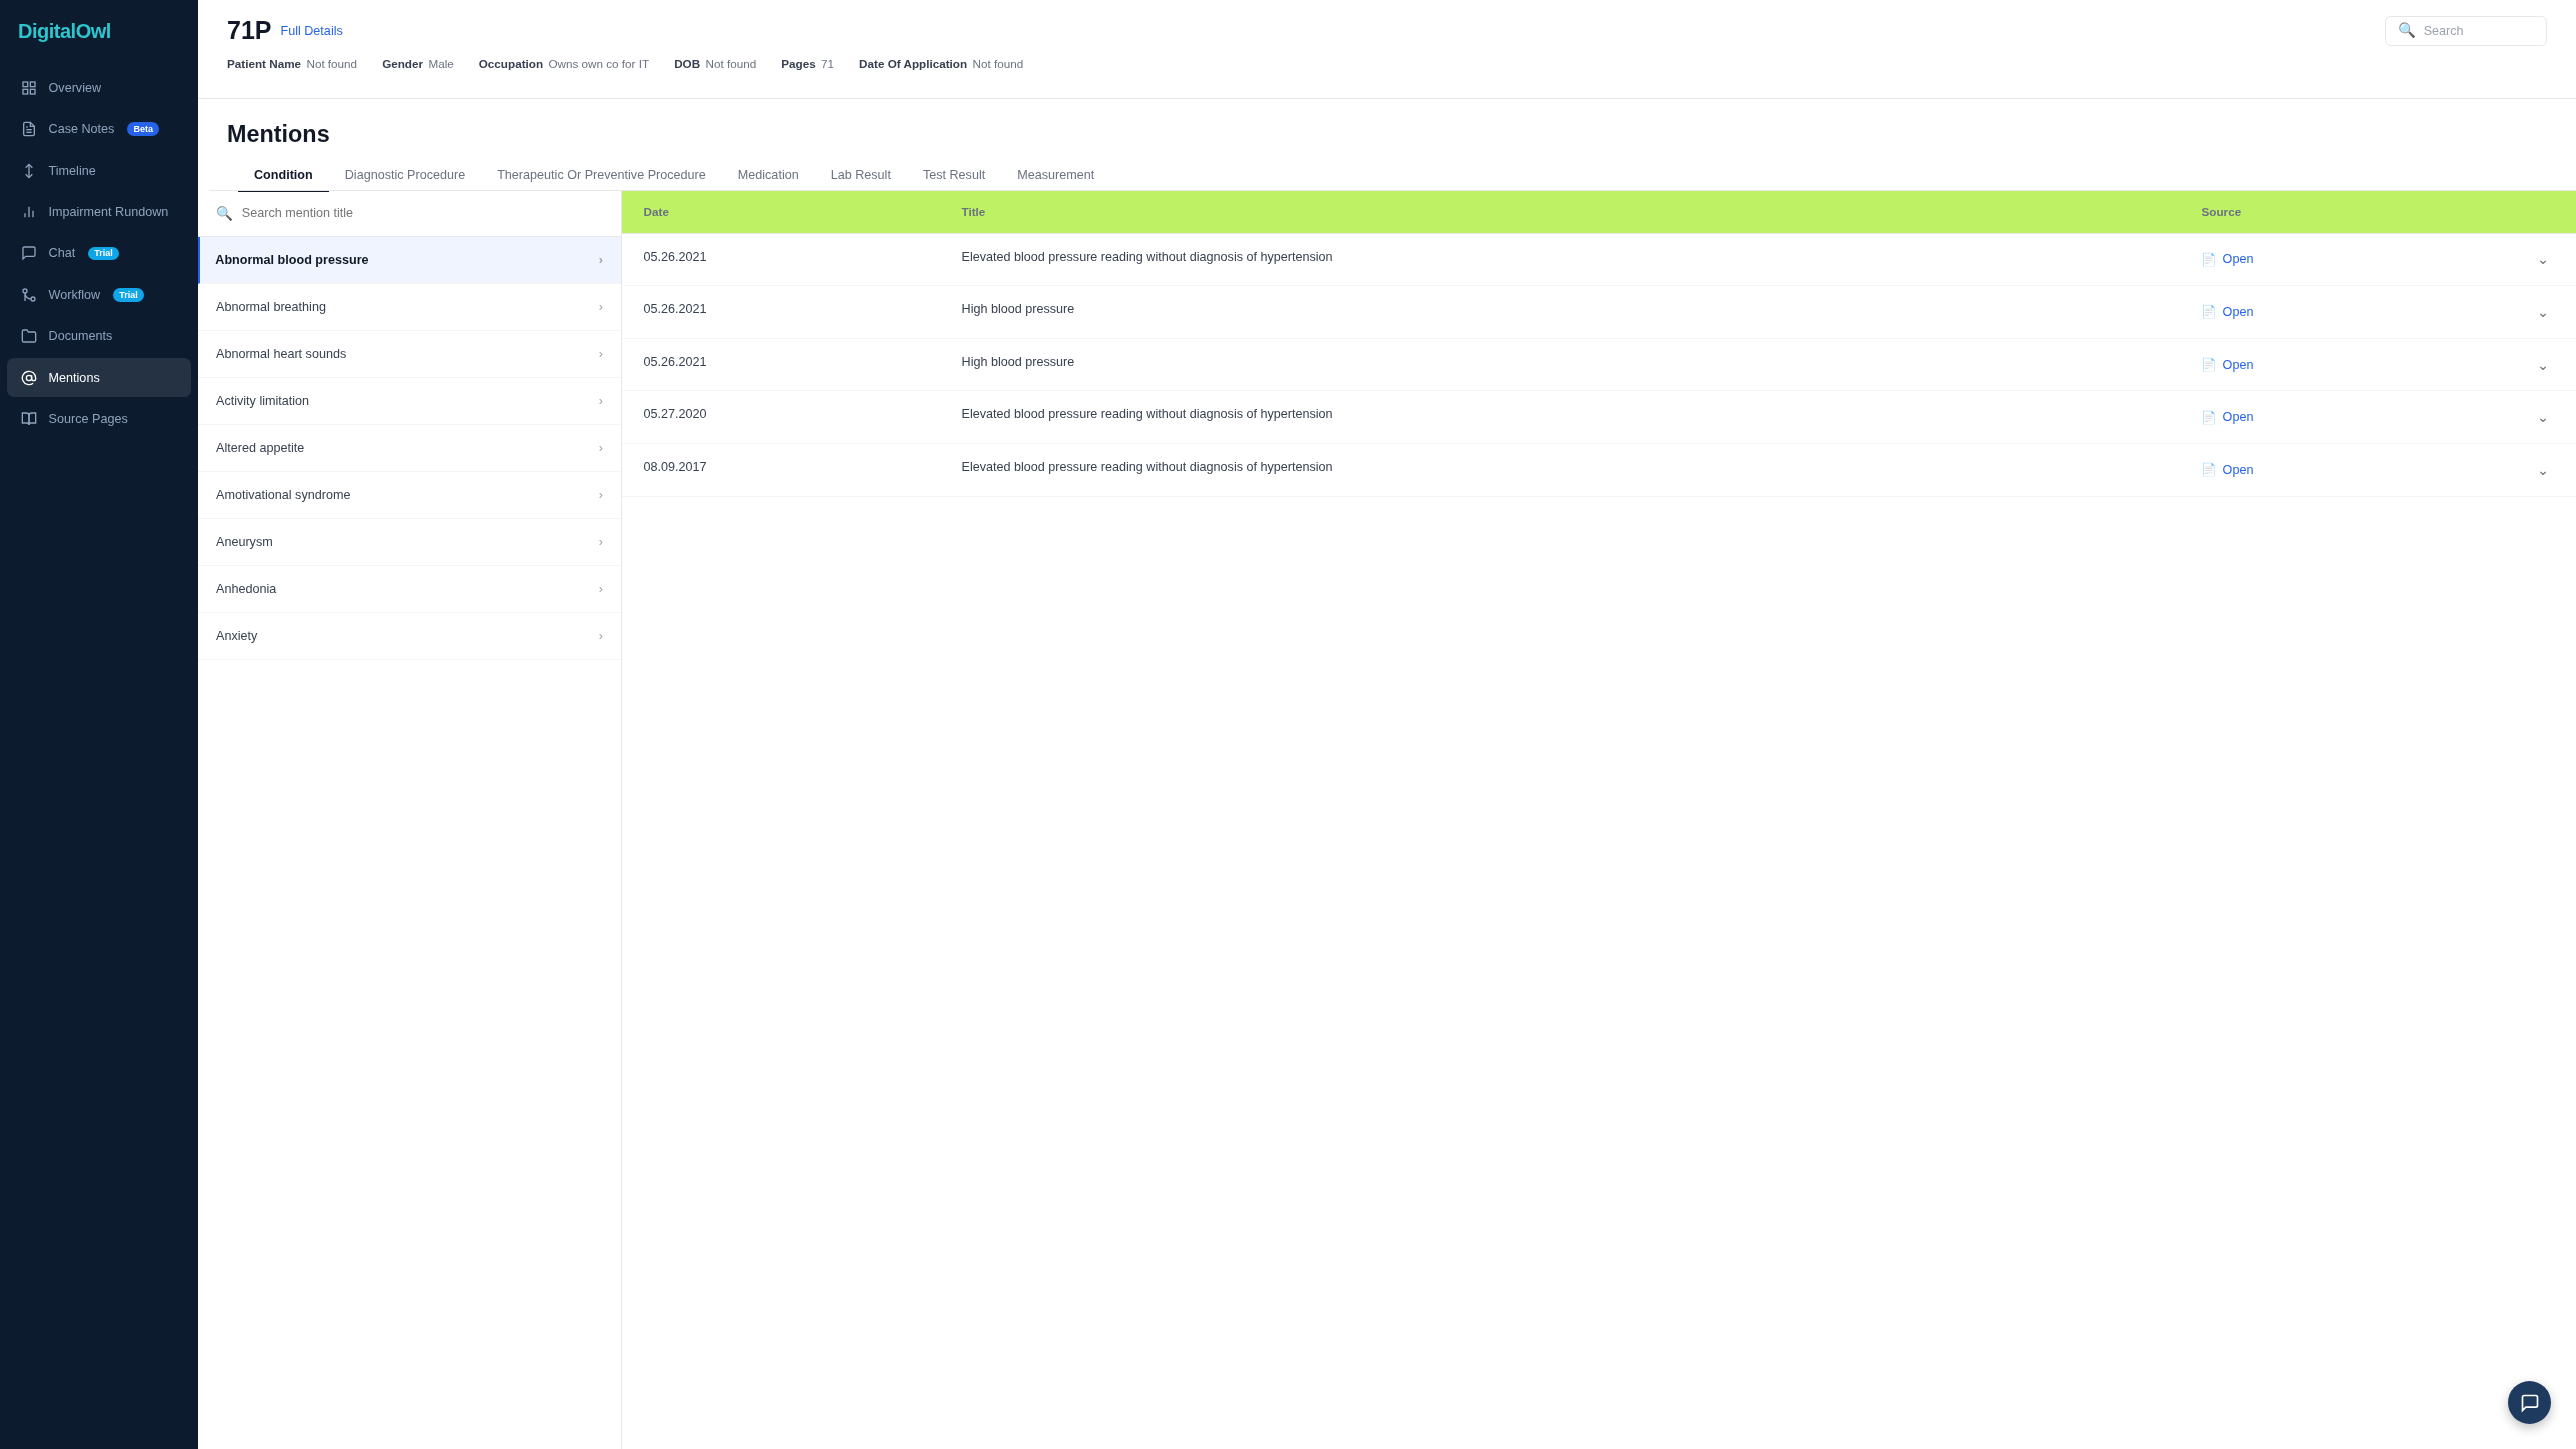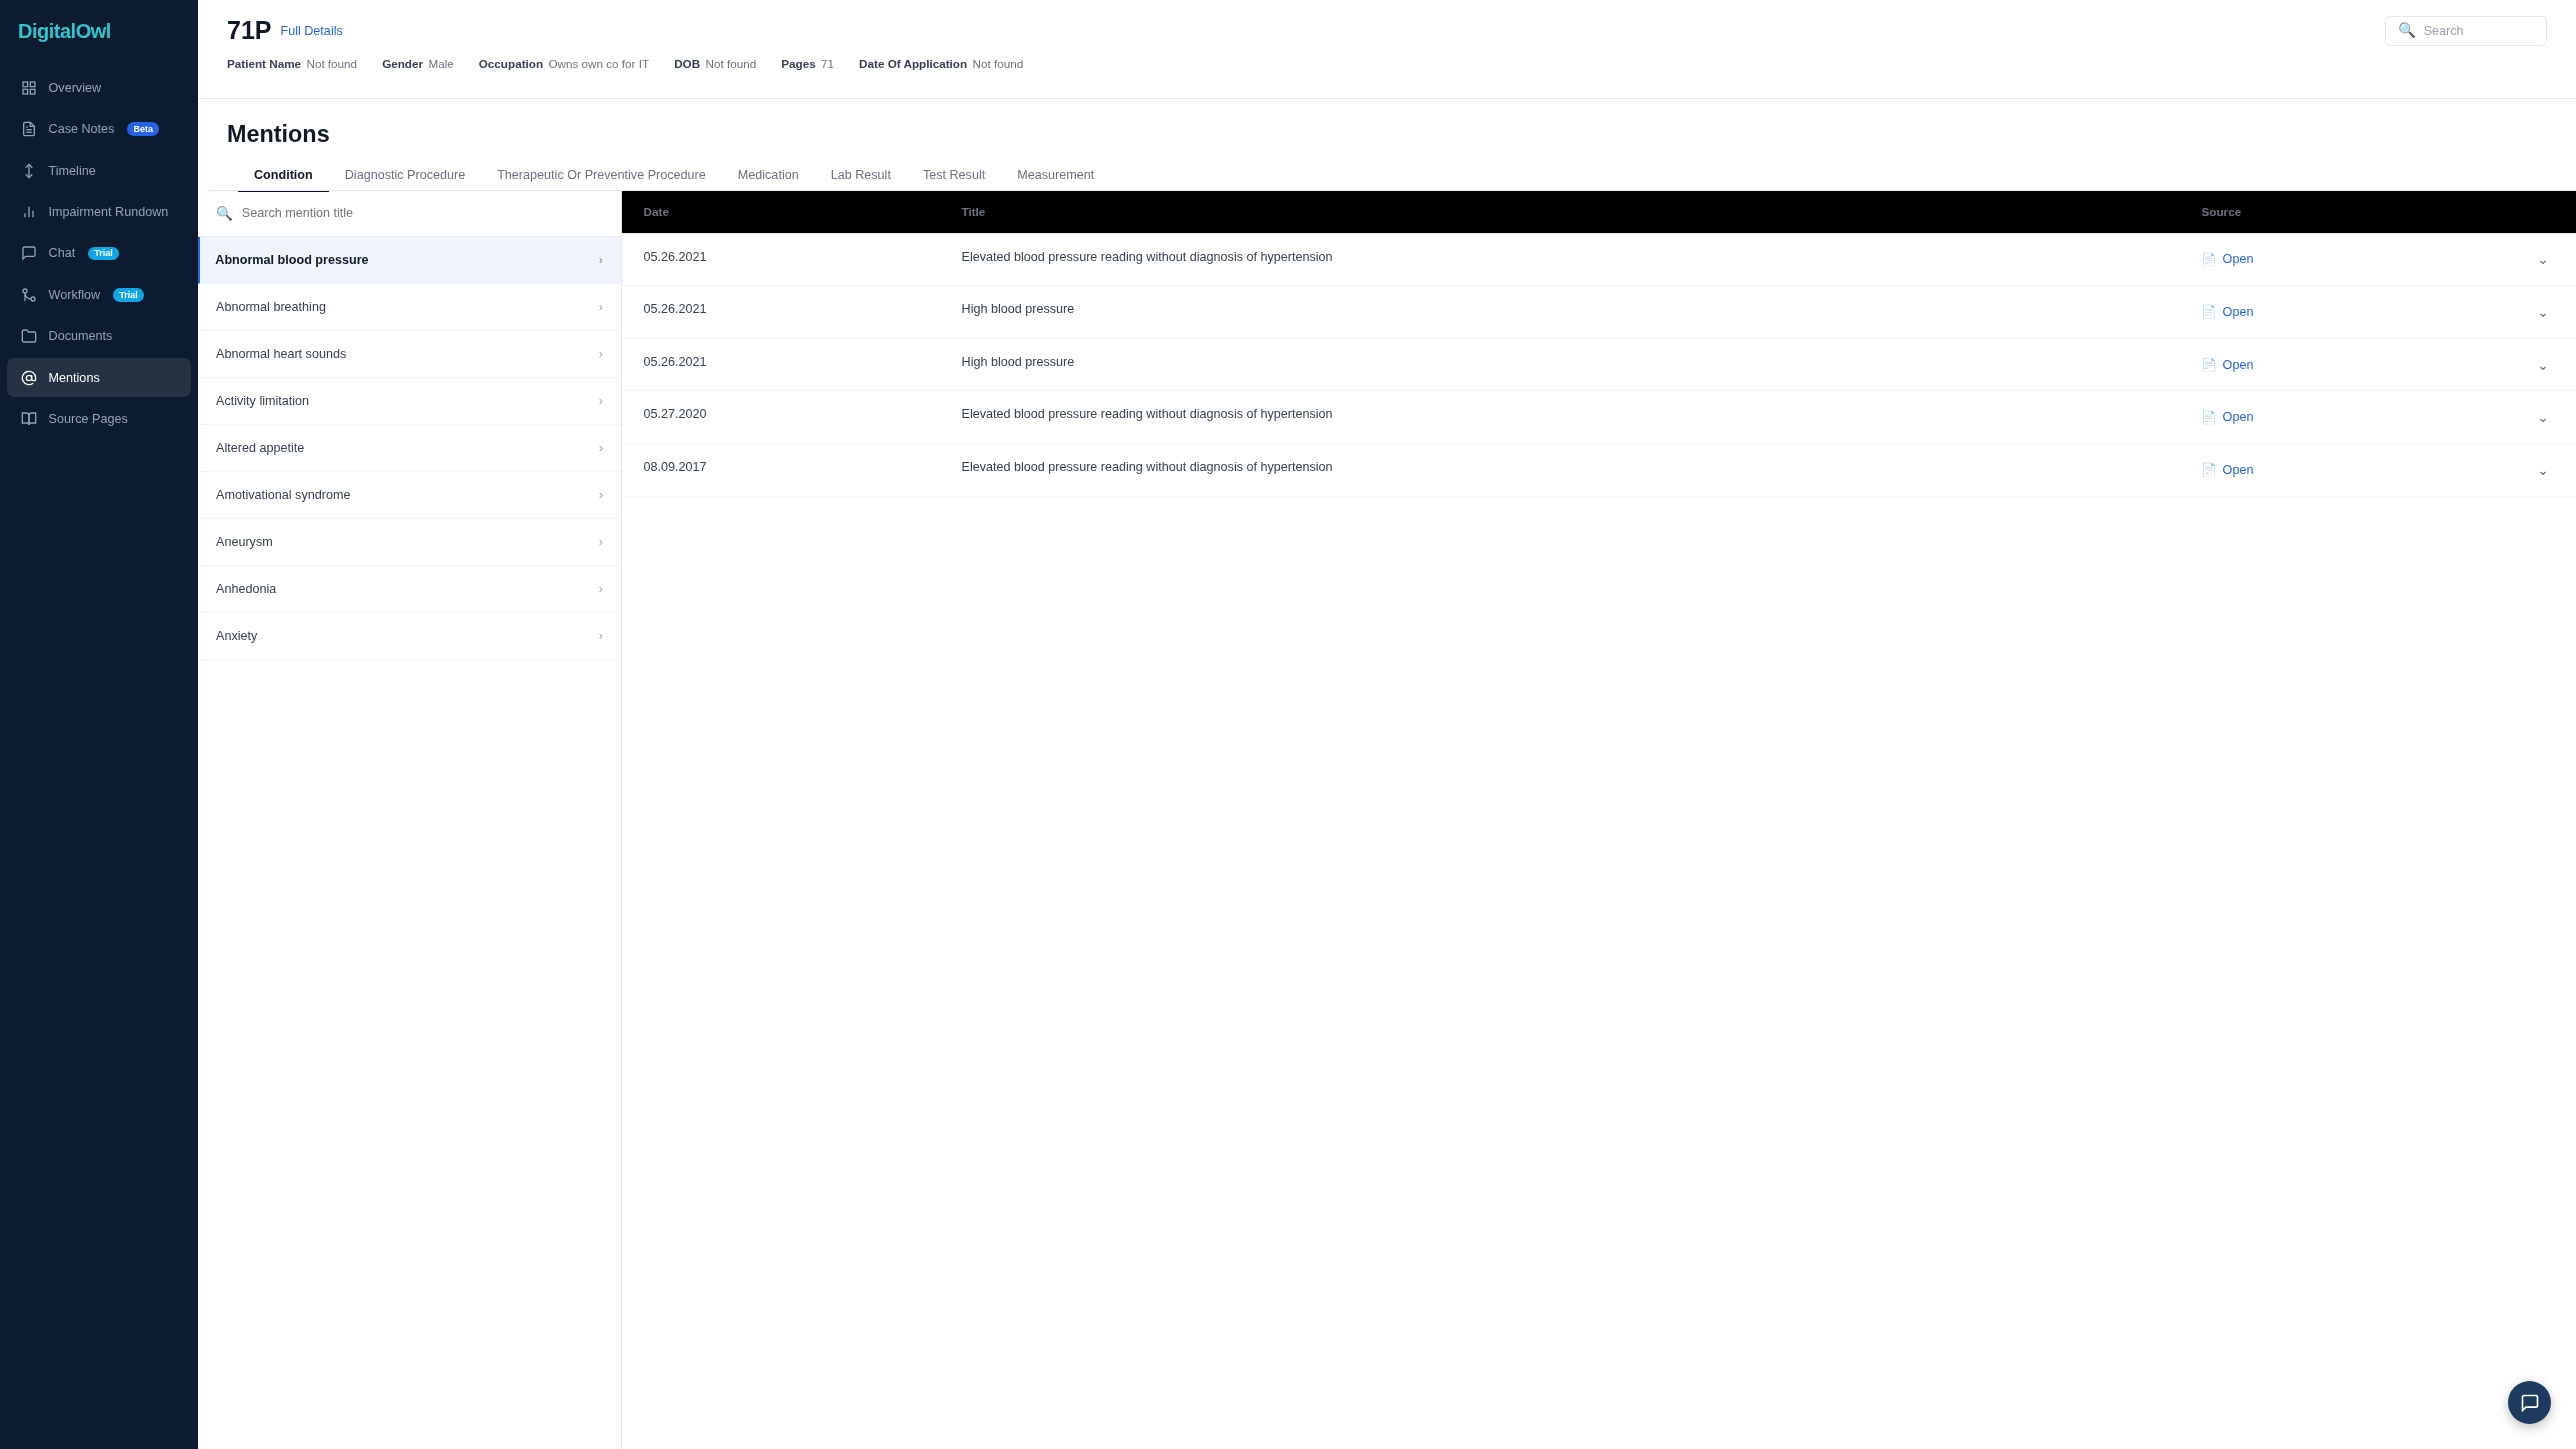--- a/index.html
+++ b/index.html
@@ -201,21 +201,21 @@
     .detail-table { width: 100%; border-collapse: collapse; }
     .detail-table thead tr {
       border-bottom: 0.9px solid #e5e7eb;
     }
     .detail-table th {
       padding: 14.4px 21.6px;
       text-align: left;
       font-size: 11.7px;
       font-weight: 600;
       color: #6b7280;
-      background: #000000;
+      background: #bef264;
       position: sticky;
       top: 0;
       z-index: 1;
     }
     .detail-table tbody tr {
       border-bottom: 0.9px solid #f3f4f6;
     }
     .detail-table td {
       padding: 16px 21.6px;
       font-size: 12.6px;

